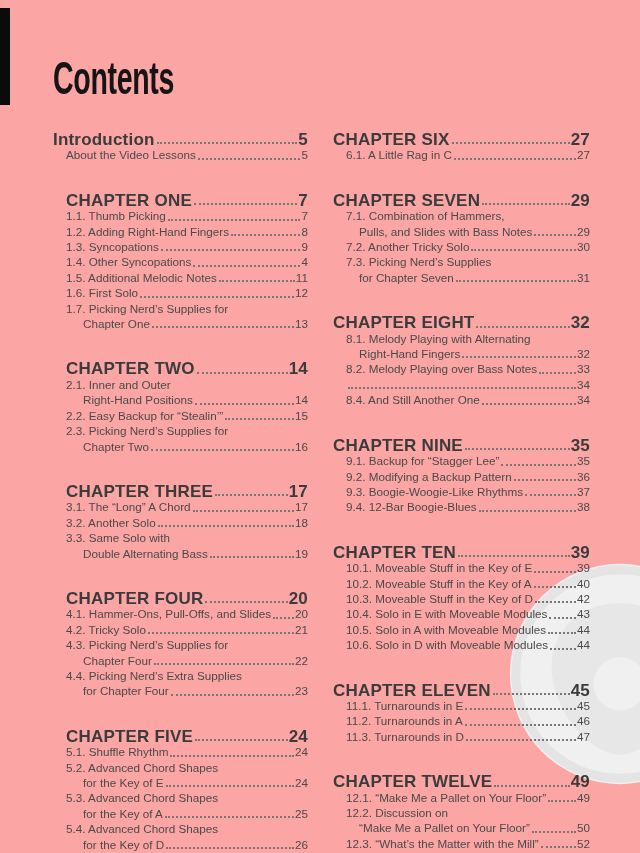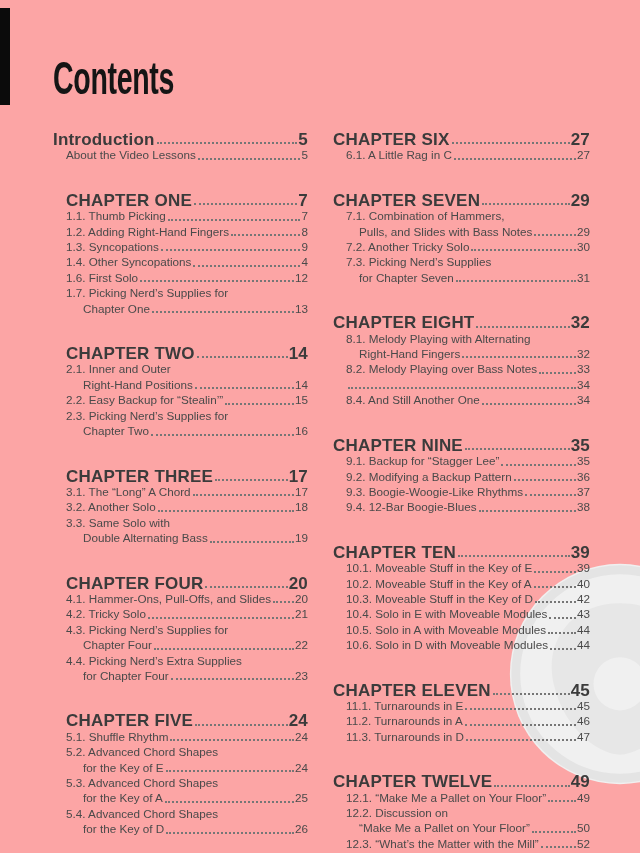--- a/index.html
+++ b/index.html
@@ -133,20 +133,25 @@
               <span class="lbl">1.3. Syncopations</span>
               <span class="leader"></span>
               <span class="pg">9</span>
             </div>
             <div class="trow entry-row">
               <span class="lbl">1.4. Other Syncopations</span>
               <span class="leader"></span>
               <span class="pg">4</span>
             </div>
             <div class="trow entry-row">
+              <span class="lbl">1.5. Additional Melodic Notes</span>
+              <span class="leader"></span>
+              <span class="pg">11</span>
+            </div>
+            <div class="trow entry-row">
               <span class="lbl">1.6. First Solo</span>
               <span class="leader"></span>
               <span class="pg">12</span>
             </div>
             <div class="entry-block">
               <div class="entry-line">1.7. Picking Nerd’s Supplies for</div>
               <div class="trow entry-row cont-row">
                 <span class="lbl">Chapter One</span>
                 <span class="leader"></span>
                 <span class="pg">13</span>

